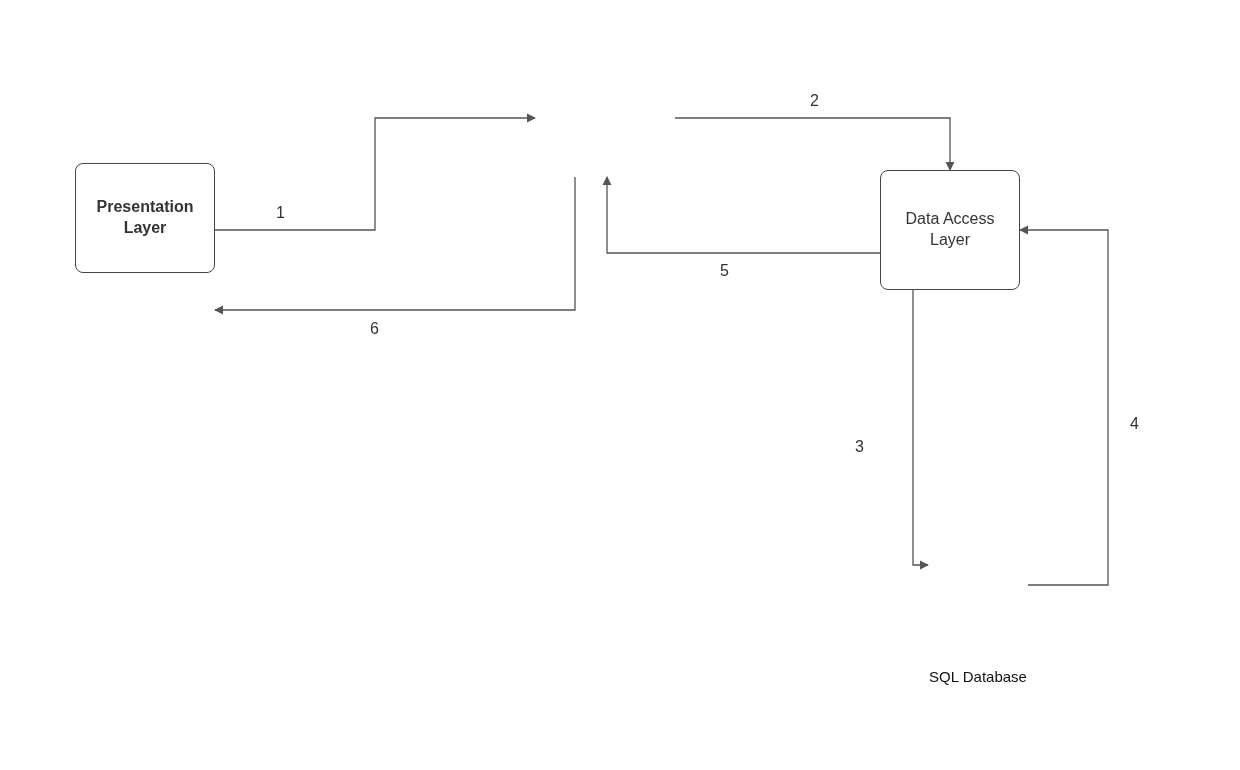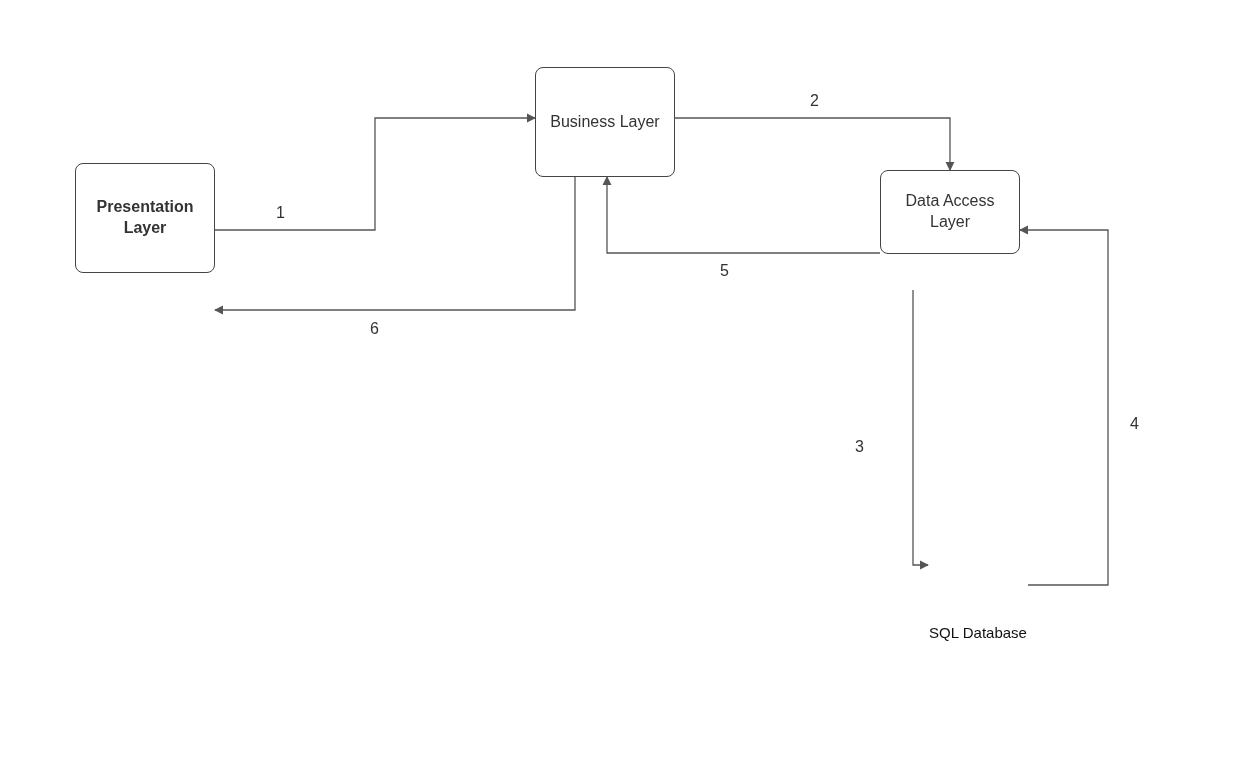--- a/index.html
+++ b/index.html
@@ -56,29 +56,26 @@
 </style>
 </head>
 <body>
 
 <div class="canvas">
 
   <div class="node" style="left:75px; top:163px; width:140px; height:110px;font-weight:bold;">
     <span>Presentation Layer</span>
   </div>
 
-  <div class="node" style="left:535px; top:67px; width:140px; height:110px;">
-    <span>Business Layer</span>
-  </div>
 
-  <div class="node" style="left:880px; top:170px; width:140px; height:84px;">
+  <div class="node" style="left:880px; top:170px; width:140px; height:120px;">
     <span>Data Access Layer</span>
   </div>
 
-  <div class="db-label" style="left:908px; top:624px; width:140px;">
+  <div class="db-label" style="left:908px; top:668px; width:140px;">
     <span>SQL Database</span>
   </div>
 
   <svg class="edges">
     <defs>
       <marker id="arrow" viewBox="0 0 10 10" refX="9" refY="5" markerWidth="7" markerHeight="7" orient="auto-start-reverse">
         <path d="M 0 0 L 10 5 L 0 10 z" fill="#555"></path>
       </marker>
     </defs>
 

